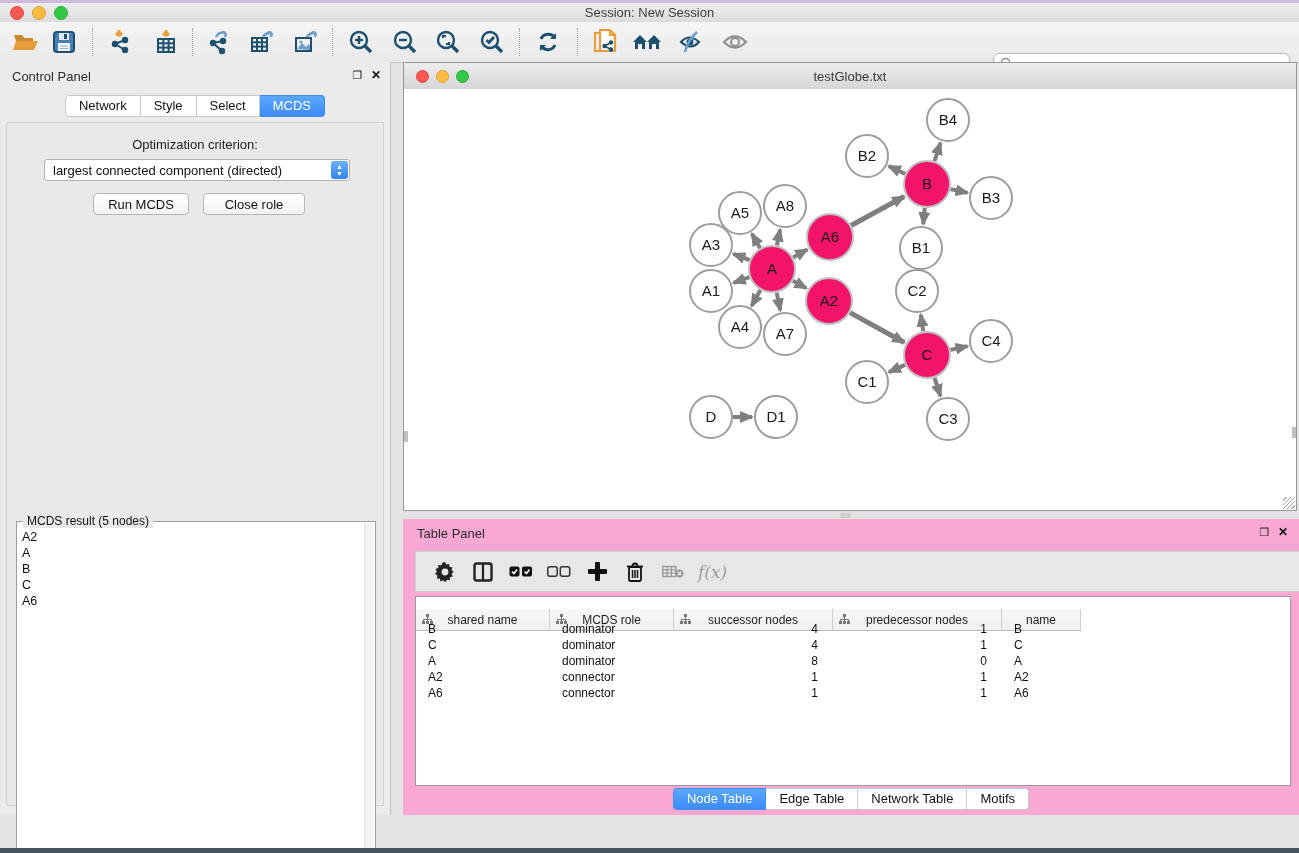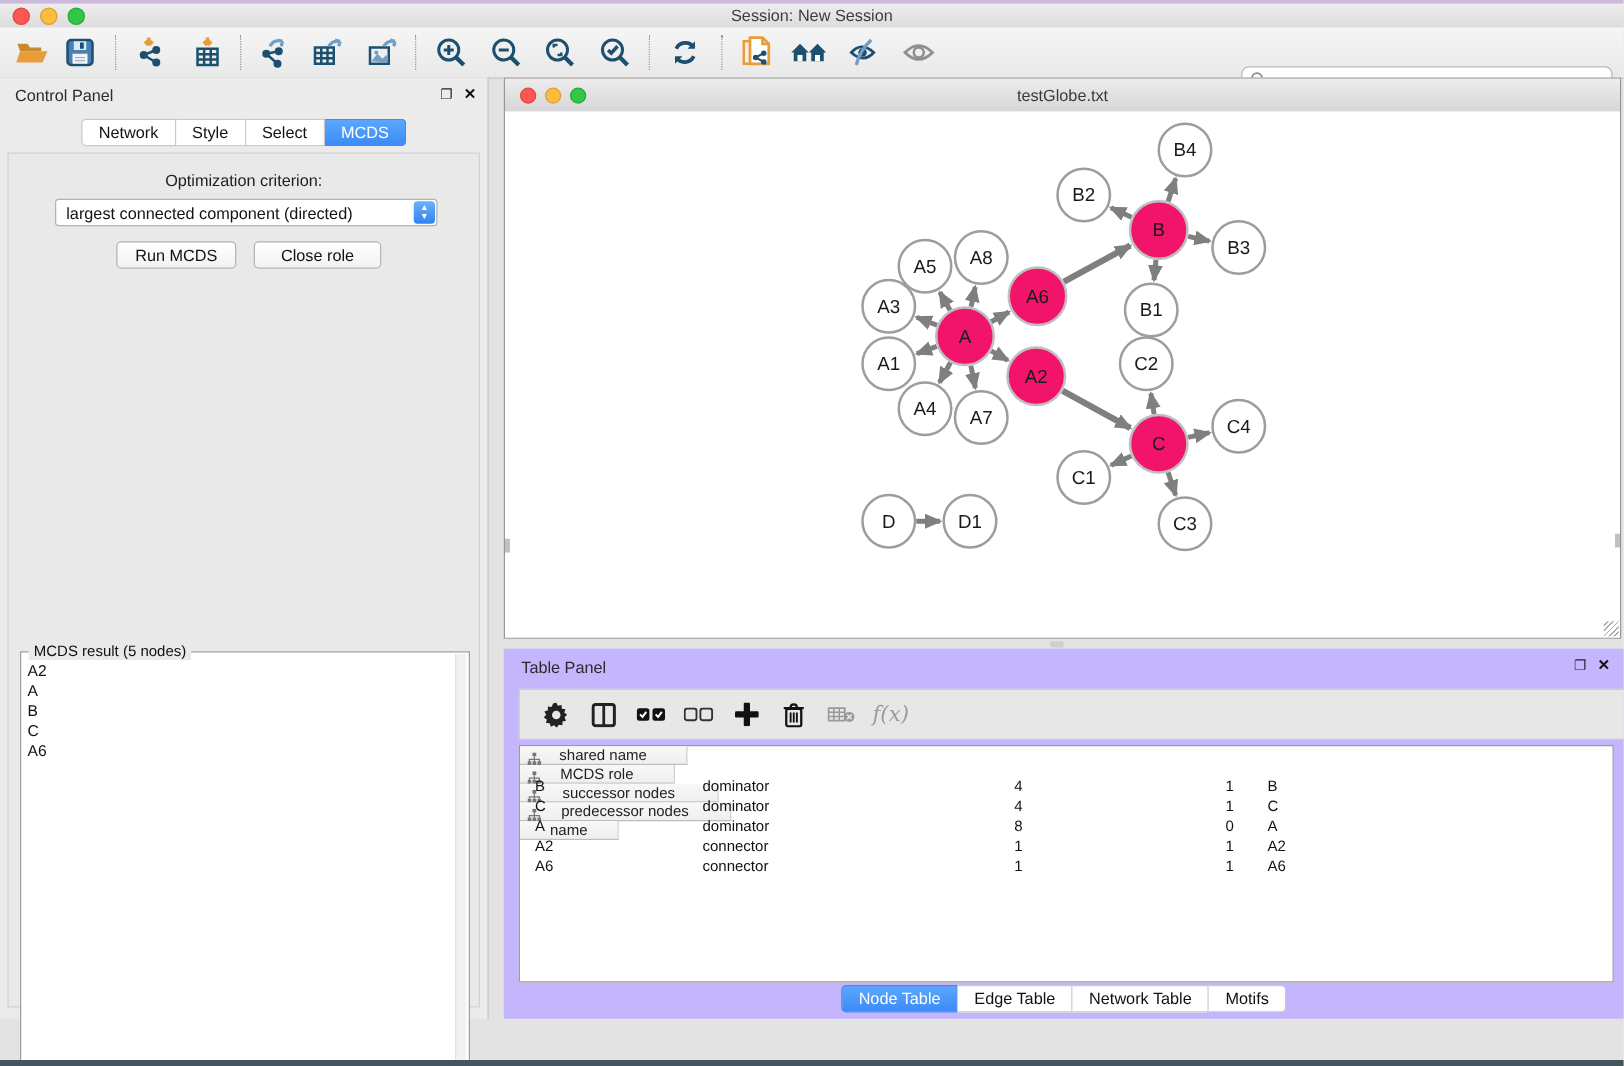--- a/index.html
+++ b/index.html
@@ -63,31 +63,31 @@
   .net-titlebar .title{font-size:13px;color:#3a3a3a;}
   .net-canvas{position:absolute;left:0;top:26px;right:0;bottom:0;background:#fff;}
   .net-canvas svg{position:absolute;left:0;top:0;}
   .scrollmark-left{position:absolute;left:0px;top:368px;width:4px;height:11px;background:#c0c0c0;}
   .scrollmark-right{position:absolute;right:0px;top:364px;width:4px;height:11px;background:#c0c0c0;}
   .resize-grip{position:absolute;right:1px;bottom:1px;width:12px;height:12px;
     background:repeating-linear-gradient(135deg,transparent,transparent 2px,#aaa 2px,#aaa 3px);}
   .splitter-dot{position:absolute;left:840px;top:513px;width:11px;height:5px;background:#cfcfcf;border-radius:2px;}
 
   
-  .table-panel{position:absolute;left:403px;top:519px;width:896px;height:296px;background:#c4b5fd;}
+  .table-panel{position:absolute;left:403px;top:519px;width:896px;height:296px;background:#f9a8d4;}
   .tp-head{position:relative;height:28px;}
   .tp-title{position:absolute;left:14px;top:7px;font-size:13px;color:#2b2b2b;}
   .tp-float{position:absolute;right:30px;top:7px;font-size:11px;color:#222;}
   .tp-close{position:absolute;right:11px;top:6px;font-size:12px;font-weight:bold;color:#111;}
   .tp-toolbar{position:absolute;left:12px;top:32px;width:976px;height:41px;background:#e7e7e7;border:1px solid #cdcdcd;box-sizing:border-box;display:flex;align-items:center;}
   .tp-tool{width:38px;height:34px;display:flex;align-items:center;justify-content:center;}
   .tp-tool.first{margin-left:10px;}
   .fx-label{font-family:"DejaVu Serif",serif;font-style:italic;font-size:17px;color:#9a9a9a;margin-left:6px;}
   .tp-table{position:absolute;left:12px;top:77px;width:876px;height:190px;background:#fff;border:1px solid #9a9a9a;box-sizing:border-box;overflow:hidden;}
-  .thead{position:absolute;left:0;top:0;height:22px;display:flex;flex-direction:column;}
+  .thead{position:absolute;left:0;top:12px;height:22px;display:flex;}
   .th{position:relative;box-sizing:border-box;background:linear-gradient(#f8f8f8,#efefef);border-right:1px solid #cfcfcf;border-bottom:1px solid #bdbdbd;
     display:flex;align-items:center;justify-content:center;font-size:12px;color:#222;}
   .th .hicon{position:absolute;left:6px;top:5px;}
   .tbody{position:absolute;left:0;top:24px;right:0;}
   .tr{display:flex;height:16px;line-height:16px;}
   .td{box-sizing:border-box;font-size:12px;color:#111;white-space:nowrap;overflow:hidden;}
   .td.left{text-align:left;padding-left:12px;}
   .td.right{text-align:right;padding-right:15px;}
   .tp-tabs{position:absolute;left:0;top:269px;width:100%;}
 

